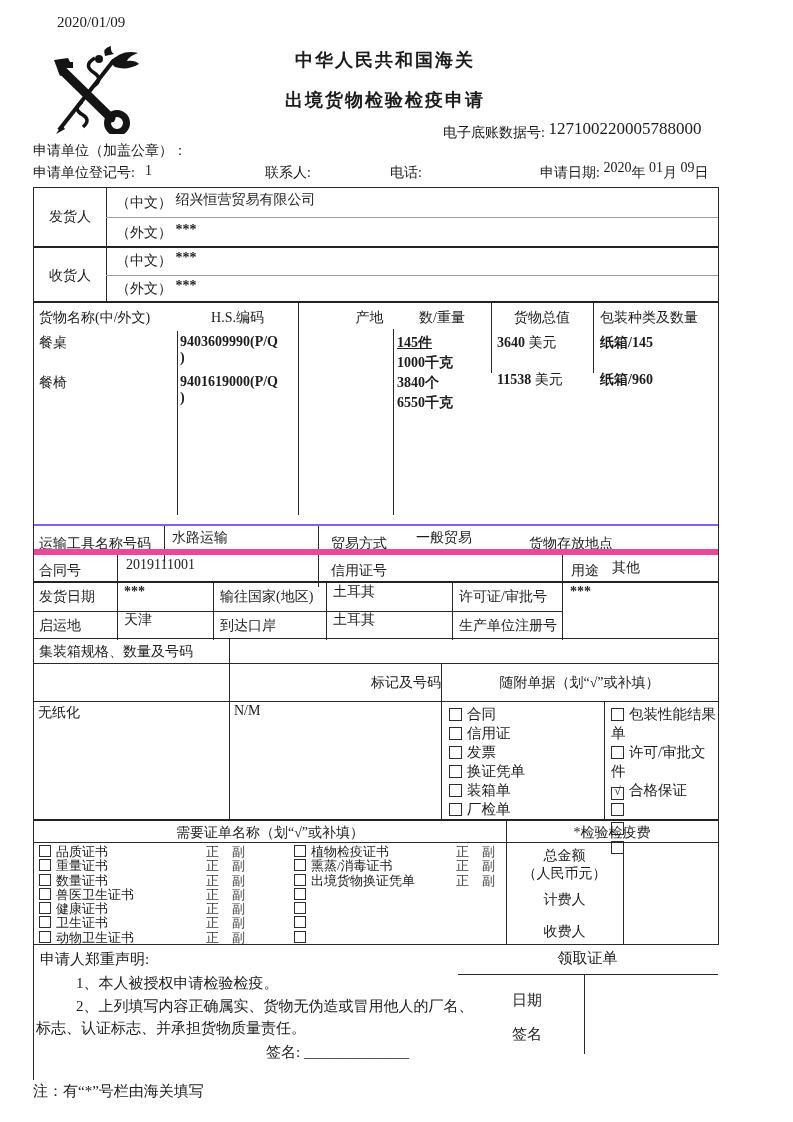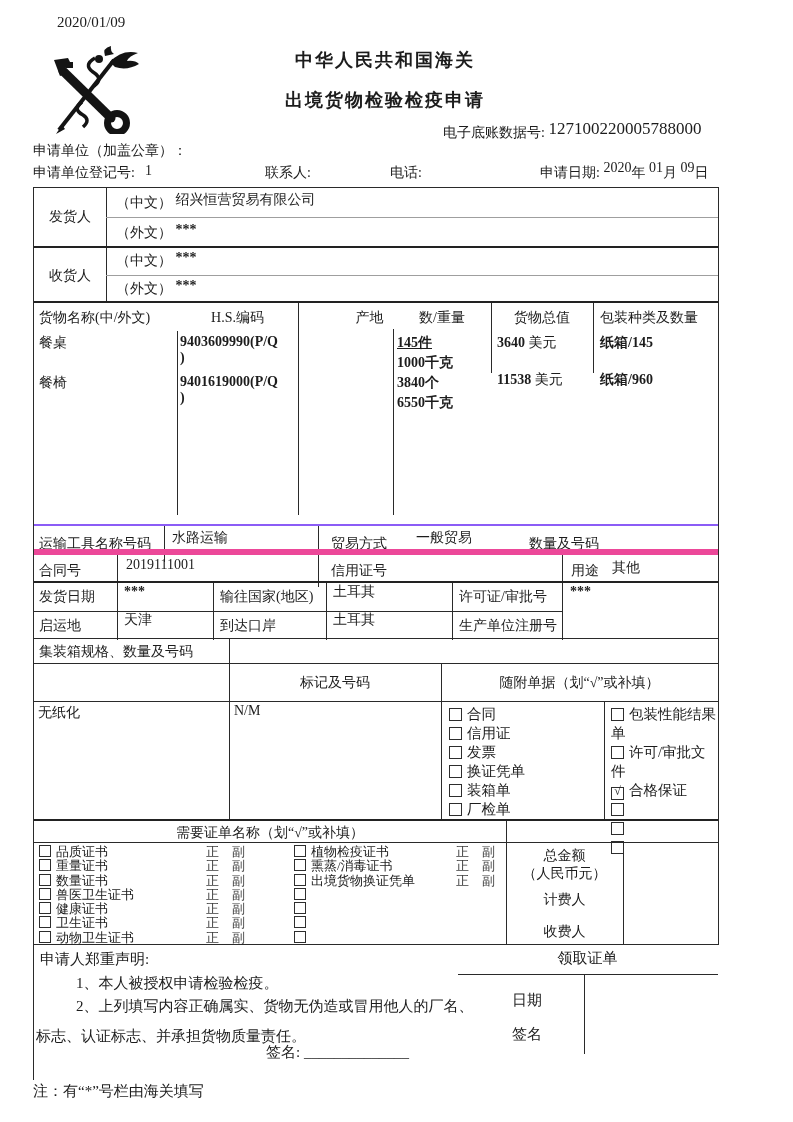--- a/index.html
+++ b/index.html
@@ -130,21 +130,21 @@
     <div class="abs t14 bold" style="left:566px;top:68px;">纸箱/960</div>
   </div>
 
   <div class="row" style="top:336px;height:36px;border-top:2px solid #8b5cf6;">
     <div class="abs t14" style="left:5px;top:0;height:36px;line-height:36px;">运输工具名称号码</div>
     <div class="vline" style="left:130px;top:0;height:36px;"></div>
     <div class="abs t14" style="left:138px;top:3px;">水路运输</div>
     <div class="vline" style="left:284px;top:0;height:36px;"></div>
     <div class="abs t14" style="left:297px;top:0;height:36px;line-height:36px;">贸易方式</div>
     <div class="abs t14" style="left:382px;top:3px;">一般贸易</div>
-    <div class="abs t14" style="left:495px;top:0;height:36px;line-height:36px;">数量及号码</div>
+    <div class="abs t14" style="left:495px;top:0;height:36px;line-height:36px;">货物存放地点</div>
   </div>
 
   <div class="row" style="top:361px;height:32px;border-top:6px solid #ec4899;">
     <div class="abs t14" style="left:5px;top:0;height:32px;line-height:32px;">合同号</div>
     <div class="vline" style="left:83px;top:0;height:32px;"></div>
     <div class="abs t14 num" style="left:92px;top:2px;">2019111001</div>
     <div class="vline" style="left:284px;top:0;height:32px;"></div>
     <div class="abs t14" style="left:297px;top:0;height:32px;line-height:32px;">信用证号</div>
     <div class="vline" style="left:528px;top:0;height:32px;"></div>
     <div class="abs t14" style="left:537px;top:0;height:32px;line-height:32px;">用途</div>
@@ -174,21 +174,21 @@
   </div>
 
   <div class="row" style="top:450px;height:25px;border-top:1px solid #2a2a2a;">
     <div class="abs t14" style="left:5px;top:0;height:25px;line-height:25px;">集装箱规格、数量及号码</div>
     <div class="vline" style="left:195px;top:0;height:25px;"></div>
   </div>
 
   <div class="row" style="top:475px;height:38px;border-top:1px solid #2a2a2a;">
     <div class="vline" style="left:195px;top:0;height:38px;"></div>
     <div class="vline" style="left:407px;top:0;height:38px;"></div>
-    <div class="abs t14 center" style="left:195px;top:0;width:212px;height:38px;line-height:38px;">标记及号码</div>
+    <div class="abs t14 center" style="left:195px;top:0;width:212px;height:38px;line-height:38px;text-align:right;">标记及号码</div>
     <div class="abs t14 center" style="left:407px;top:0;width:277px;height:38px;line-height:38px;">随附单据（划“√”或补填）</div>
   </div>
 
   <div class="row" style="top:513px;height:118px;border-top:1px solid #2a2a2a;">
     <div class="vline" style="left:195px;top:0;height:118px;"></div>
     <div class="vline" style="left:407px;top:0;height:118px;"></div>
     <div class="vline" style="left:570px;top:0;height:118px;"></div>
     <div class="abs t14" style="left:4px;top:2px;">无纸化</div>
     <div class="abs t14" style="left:200px;top:1px;">N/M</div>
 
@@ -207,20 +207,21 @@
       <div><span class="cb"><span class="tick">√</span></span><span>合格保证</span></div>
       <div><span class="cb"></span><span></span></div>
       <div><span class="cb"></span><span></span></div>
       <div><span class="cb"></span><span></span></div>
     </div>
   </div>
 
   <div class="row" style="top:631px;height:23px;border-top:2px solid #222;">
     <div class="vline" style="left:472px;top:0;height:23px;"></div>
     <div class="abs t14 center" style="left:0;top:0;width:472px;height:23px;line-height:23px;">需要证单名称（划“√”或补填）</div>
+    <div class="abs t14 center" style="left:472px;top:0;width:212px;height:23px;line-height:23px;">*检验检疫费</div>
   </div>
 
   <div class="row" style="top:654px;height:102px;border-top:1px solid #2a2a2a;">
     <div class="vline" style="left:472px;top:0;height:102px;"></div>
     <div class="vline" style="left:589px;top:0;height:102px;"></div>
 
     <div class="abs" style="left:5px;top:2px;font-size:13px;line-height:14.3px;">
       <div><span class="cb small"></span><span>品质证书</span></div>
       <div><span class="cb small"></span><span>重量证书</span></div>
       <div><span class="cb small"></span><span>数量证书</span></div>
@@ -260,21 +261,21 @@
       <div class="t14" style="margin-top:8px;">计费人</div>
       <div class="t14" style="margin-top:14px;">收费人</div>
     </div>
   </div>
 </div>
 
 <div class="abs" style="left:33px;top:945px;width:684px;height:135px;border-left:1px solid #2a2a2a;">
   <div class="abs t15" style="left:6px;top:5px;">申请人郑重声明:</div>
   <div class="abs t15" style="left:42px;top:29px;">1、本人被授权申请检验检疫。</div>
   <div class="abs t15" style="left:42px;top:52px;">2、上列填写内容正确属实、货物无伪造或冒用他人的厂名、</div>
-  <div class="abs t15" style="left:2px;top:74px;margin-top:8px;">标志、认证标志、并承担货物质量责任。</div>
+  <div class="abs t15" style="left:2px;top:74px;">标志、认证标志、并承担货物质量责任。</div>
   <div class="abs t15" style="left:232px;top:98px;">签名: ______________</div>
 
   <div class="abs" style="left:420px;top:0;width:267px;height:112px;">
     <div class="abs t15 center" style="left:0;top:4px;width:267px;">领取证单</div>
     <div class="hline" style="left:4px;top:29px;width:260px;"></div>
     <div class="vline" style="left:130px;top:29px;height:80px;"></div>
     <div class="abs t15" style="left:58px;top:46px;">日期</div>
     <div class="abs t15" style="left:58px;top:80px;">签名</div>
   </div>
 </div>

